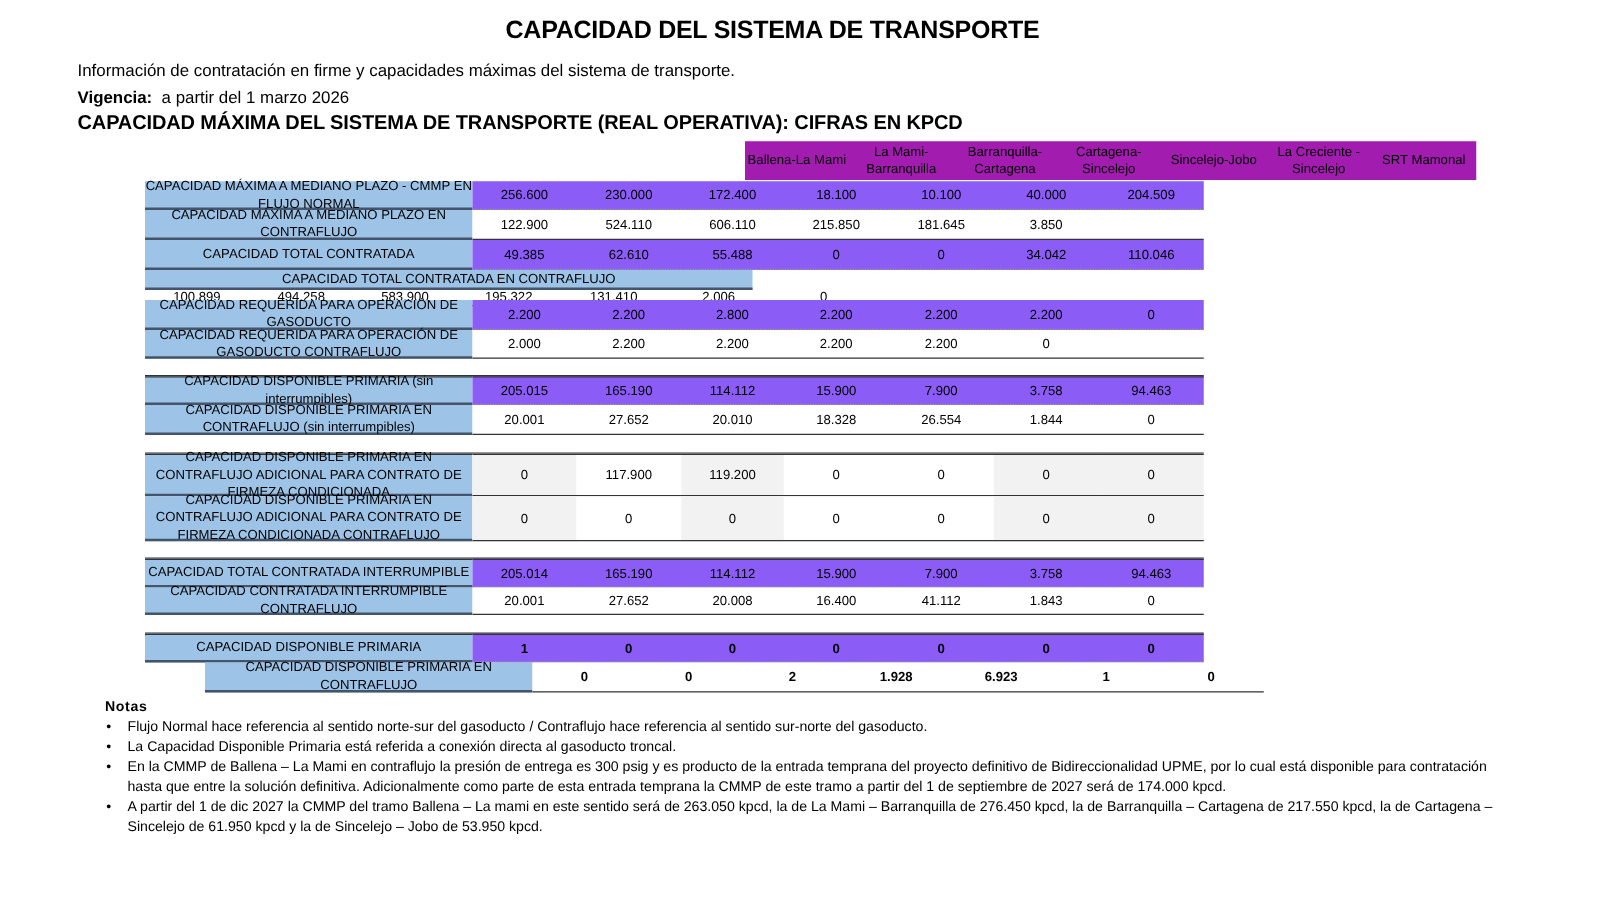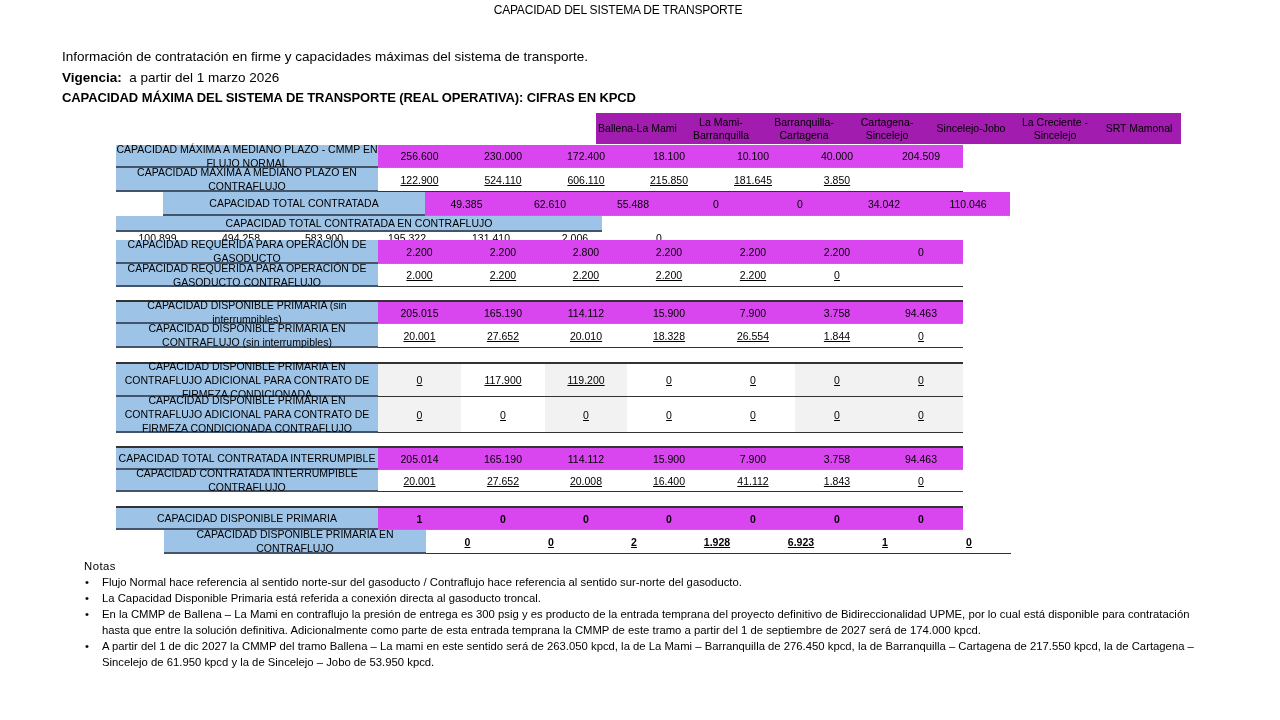--- a/index.html
+++ b/index.html
@@ -1,44 +1,44 @@
 <!DOCTYPE html>
 <html><head>
 <meta charset="utf-8">
 <style>
   * { box-sizing: border-box; margin: 0; padding: 0; }
   html, body { width: 1280px; height: 720px; background: #ffffff; overflow: hidden; }
   body { font-family: "Liberation Sans", sans-serif; color: #000; position: relative; }
-  .title { position: absolute; left: 0; width: 1236px; top: 3px; text-align: center; font-size: 12px; font-weight: normal; letter-spacing: -0.2px; }
+  .title { position: absolute; left: 0; width: 1236px; top: 13px; text-align: center; font-size: 20px; font-weight: bold; letter-spacing: -0.2px; }
   .intro { position: absolute; left: 62px; top: 49px; font-size: 13.5px; }
   .vig { position: absolute; left: 62px; top: 70px; font-size: 13.5px; }
   .vig b { font-weight: bold; }
-  .subtitle { position: absolute; left: 62px; top: 90px; font-size: 13px; font-weight: bold; letter-spacing: -0.1px; }
+  .subtitle { position: absolute; left: 62px; top: 90px; font-size: 16px; font-weight: bold; letter-spacing: -0.1px; }
 
   .hdr { position: absolute; left: 596px; top: 113px; width: 585px; height: 31px; background: #a21caf; display: flex; }
   .hdr div { flex: 0 0 auto; font-size: 10.5px; text-align: center; display: flex; align-items: center; justify-content: center; line-height: 13px; }
 
   .row { position: absolute; left: 116px; width: 847px; display: flex; }
   .lbl { width: 486px; background: #9dc3e6; font-size: 10.5px; text-align: center; display: flex; align-items: center; justify-content: center; line-height: 14px; border-bottom: 2px solid #44546a; }
   .cells { display: flex; width: 585px; }
   .cells div { font-size: 10.5px; display: flex; align-items: center; justify-content: center; }
-  .gray .cells { background: #d946ef; }
+  .gray .cells { background: #8b5cf6; }
   .white .cells { background: #fff; }
   .dotted .cells { border-bottom: 1px dotted #999; }
-  .solid .cells { border-bottom: 1.5px solid #333; text-decoration: underline; }
+  .solid .cells { border-bottom: 1.5px solid #333; }
   .bold .cells div { font-weight: bold; }
   .topline { border-top: 1.5px solid #333; }
 
   .c0 { width: 83px; } .c1 { width: 84px; } .c2 { width: 82px; } .c3 { width: 84px; }
   .c4 { width: 84px; } .c5 { width: 84px; } .c6 { width: 84px; }
   .alt .cells { background: #fff; }
   .alt .cells .g { background: #f2f2f2; }
 
   .notes { position: absolute; left: 84px; top: 558px; width: 1110px; font-size: 11.3px; line-height: 16px; }
-  .notes .nh { margin-bottom: 0; letter-spacing: 0.5px; }
+  .notes .nh { margin-bottom: 0; letter-spacing: 0.5px; font-weight: bold; }
   .notes ul { list-style: none; }
   .notes li { position: relative; padding-left: 18px; }
   .notes li::before { content: "•"; position: absolute; left: 1px; top: 0; }
 </style>
 </head>
 <body>
 
 <div class="title">CAPACIDAD DEL SISTEMA DE TRANSPORTE</div>
 <div class="intro">Información de contratación en firme y capacidades máximas del sistema de transporte.</div>
 <div class="vig"><b>Vigencia:</b>&nbsp; <span>a partir del 1 marzo 2026</span></div>
@@ -72,21 +72,21 @@
       <div class="cells">
         <div class="c0">122.900</div>
         <div class="c1">524.110</div>
         <div class="c2">606.110</div>
         <div class="c3">215.850</div>
         <div class="c4">181.645</div>
         <div class="c5">3.850</div>
         <div class="c6"></div>
       </div>
     </div>
-    <div class="row gray dotted" style="top: 192px; height: 24px; margin-left: 47px;">
+    <div class="row gray dotted" style="top: 192px; height: 24px;">
       <div class="lbl">CAPACIDAD TOTAL CONTRATADA</div>
       <div class="cells">
         <div class="c0">49.385</div>
         <div class="c1">62.610</div>
         <div class="c2">55.488</div>
         <div class="c3">0</div>
         <div class="c4">0</div>
         <div class="c5">34.042</div>
         <div class="c6">110.046</div>
       </div>

